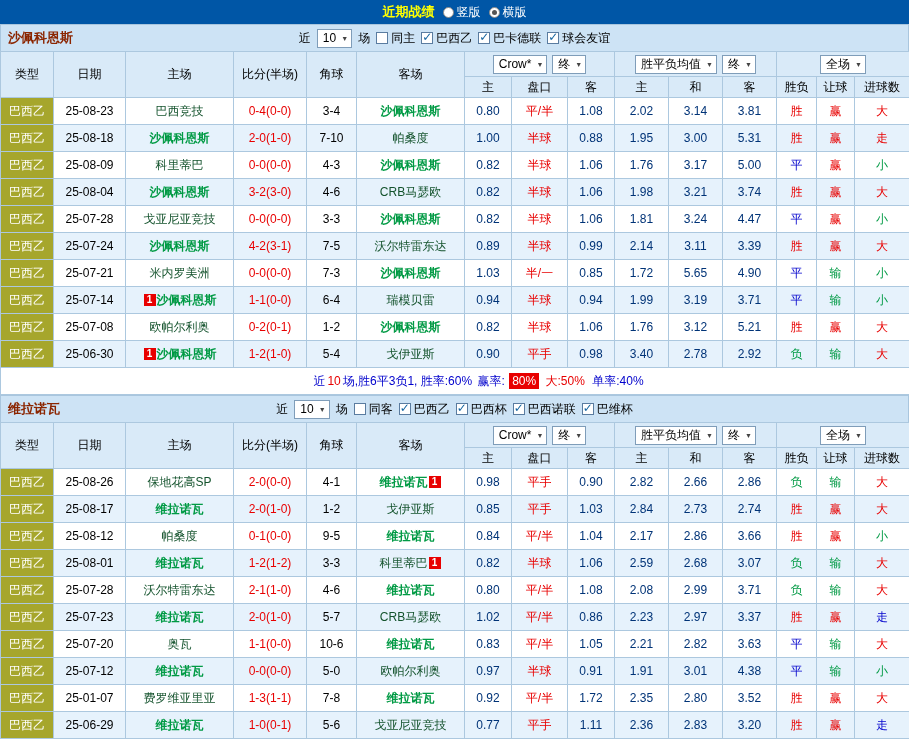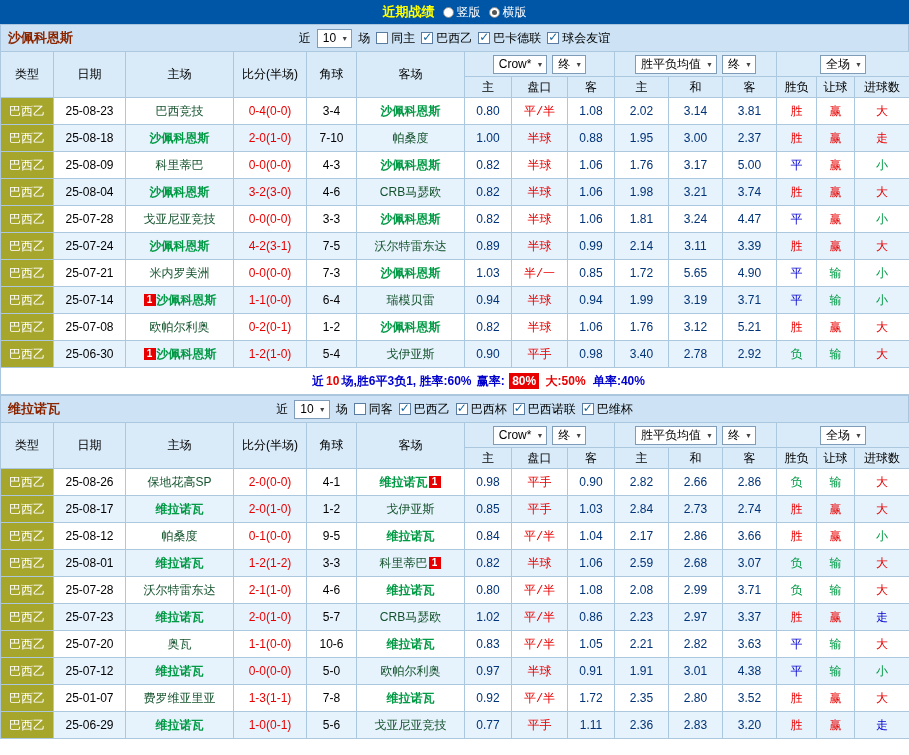--- a/index.html
+++ b/index.html
@@ -71,30 +71,30 @@
   }
   .rtable thead th { background: #d9eaf8; height: 25px; }
   .rtable thead tr + tr th { height: 21px; }
   .rtable thead th .hgroup { display: flex; align-items: flex-end; justify-content: center; gap: 5px; }
   .rtable tbody td { height: 27px; }
   .typecell { background: #a6a62c; color: #fff; cursor: pointer; }
   tr.alt td { background: #e6f2fc; }
   tr.alt td.typecell { background: #a6a62c; }
   .score { color: #e80000; }
   .odds  { color: #003377; }
-  .hcap  { color: #e80000; font-family: Liberation Mono, monospace; }
+  .hcap  { color: #e80000; }
   .resbold { font-weight: bold; }
   .tgreen { color: #009a44; font-weight: bold; cursor: pointer; }
   .tblack { color: #14532d; cursor: pointer; }
   .badge1 {
     display: inline-block; background: #e80000; color: #fff;
     width: 12px; height: 12px; line-height: 12px;
     font-size: 10px; font-weight: bold; vertical-align: middle; margin: 0 1px;
   }
-  .summary td { height: 25px; background: #fff; font-weight: bold; padding-left: 47px; }
+  .summary td { height: 25px; background: #fff; font-weight: normal; padding-left: 47px; }
   .summary span { padding: 0 1px; }
 </style>
 </head>
 <body>
 
 <div class="topbar">
   <span class="title">近期战绩</span>
   <label class="radio-label">
     <span class="radio"></span>
     <span>竖版</span>
@@ -228,21 +228,21 @@
             <td>25-08-18</td>
             <td><span class="tgreen">沙佩科恩斯</span></td>
             <td class="score">2-0(1-0)</td>
             <td>7-10</td>
             <td><span class="tblack">帕桑度</span></td>
             <td class="odds">1.00</td>
             <td class="hcap">半球</td>
             <td class="odds">0.88</td>
             <td class="odds">1.95</td>
             <td class="odds">3.00</td>
-            <td class="odds">2.37</td>
+            <td class="odds">5.31</td>
             <td class="resbold" style="color: rgb(232, 0, 0);">胜</td>
             <td class="resbold" style="color: rgb(232, 0, 0);">赢</td>
             <td class="resbold" style="color: rgb(232, 0, 0);">走</td>
           </tr>
           <tr>
             <td class="typecell">巴西乙</td>
             <td>25-08-09</td>
             <td><span class="tblack">科里蒂巴</span></td>
             <td class="score">0-0(0-0)</td>
             <td>4-3</td>

